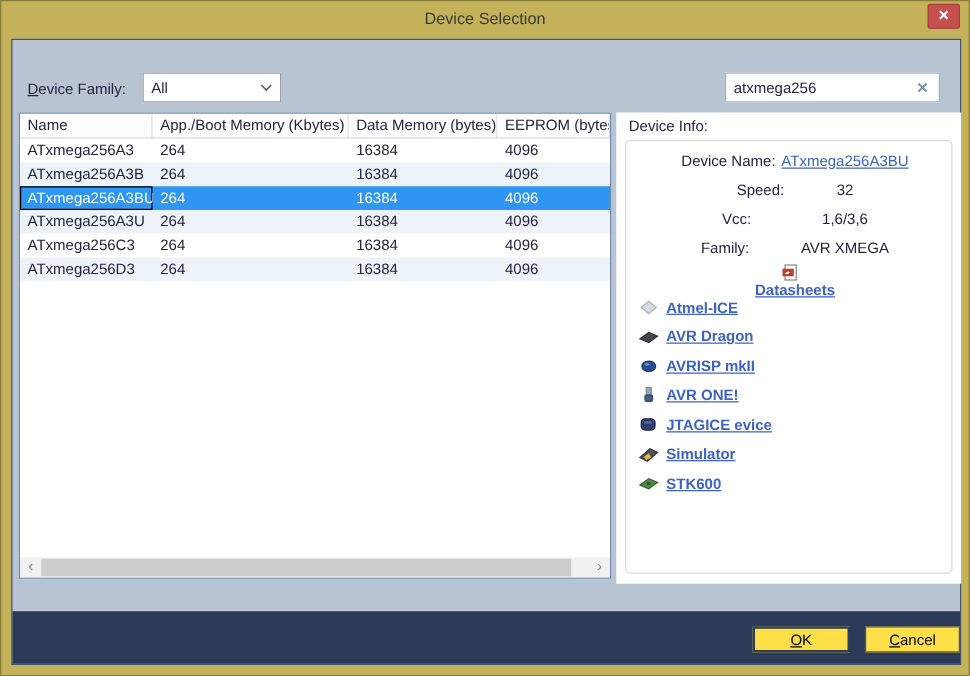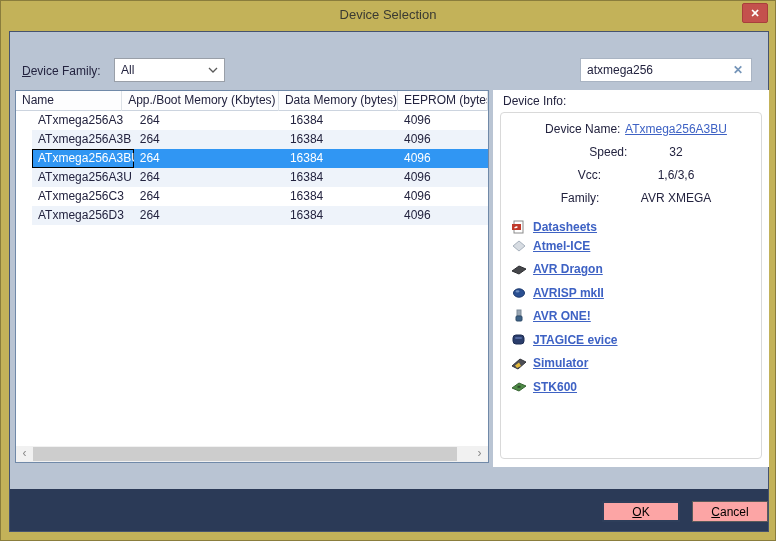--- a/index.html
+++ b/index.html
@@ -55,21 +55,21 @@
   }
   .thead{
     position:absolute;left:0;top:0;right:0;height:20px;
     display:flex;background:#fdfdfe;border-bottom:1px solid #ccd4df;
   }
   .th{
     height:20px;line-height:19px;padding-left:6px;
     border-right:1px solid #dde2e8;overflow:hidden;white-space:nowrap;
   }
   .tbody{position:absolute;left:0;top:20px;right:0;bottom:16px;background:#fff;overflow:hidden;}
-  .tr{display:flex;height:19px;line-height:19px;background:#fff;margin-left:16px;}
+  .tr{display:flex;height:19px;line-height:19px;background:#fff;}
   .tr.alt{background:#eef3fa;}
   .tr.sel{background:#3096f3;color:#fff;}
   .td{padding-left:6px;overflow:hidden;white-space:nowrap;}
   .td.focus{box-shadow:inset 0 0 0 1px #000;}
   .c0{width:107px;}.c1{width:158px;}.c2{width:120px;}.c3{flex:1;min-width:90px;}
   .hscroll{
     position:absolute;left:0;right:0;bottom:0;height:16px;background:#f1f1f1;
   }
   .scroll-arrow{
     position:absolute;top:0;width:17px;height:16px;text-align:center;
@@ -86,33 +86,33 @@
   .panel-header{position:absolute;left:10px;top:4px;font-size:12px;}
   .groupbox{
     position:absolute;left:7px;top:22px;right:7px;bottom:8px;
     border:1px solid #d9d9d9;border-radius:4px;
     padding:6px 0 0 10px;overflow:hidden;
   }
   .info-row{display:flex;height:23px;line-height:20px;align-items:flex-start;justify-content:center;}
   .info-label{width:80px;flex:none;}
   .info-value{white-space:nowrap;}
   .link{color:#3e62c4;text-decoration:underline;cursor:pointer;}
-  .ds-row{display:flex;align-items:flex-end;height:23px;}
+  .ds-row{display:flex;align-items:center;height:23px;flex-direction:column;}
   .ds-row .link{font-weight:bold;}
   .tool-icon{width:18px;height:14px;flex:none;display:inline-flex;align-items:center;margin-right:4px;}
   .tools-header{margin-top:16px;height:20px;line-height:20px;}
   .tool-row{display:flex;align-items:center;height:23.5px;}
   .tool-row .link{font-weight:bold;}
   
   .footer{
     position:absolute;left:0;right:0;bottom:0;height:42px;background:#2b3a57;
   }
   .btn{
     position:absolute;top:12px;height:21px;
-    background:#fca5a5;font-family:"Liberation Sans",sans-serif;font-size:12px;color:#000;
+    background:#fde047;font-family:"Liberation Sans",sans-serif;font-size:12px;color:#000;
     cursor:pointer;padding:0;
   }
   .btn.ok{left:592px;width:78px;border:2px solid #2e3e5a;}
   .btn.cancel{left:682px;width:76px;border:1px solid #5a5a5a;}
 </style>
 </head>
 <body>
 
 <div class="dialog">
 

